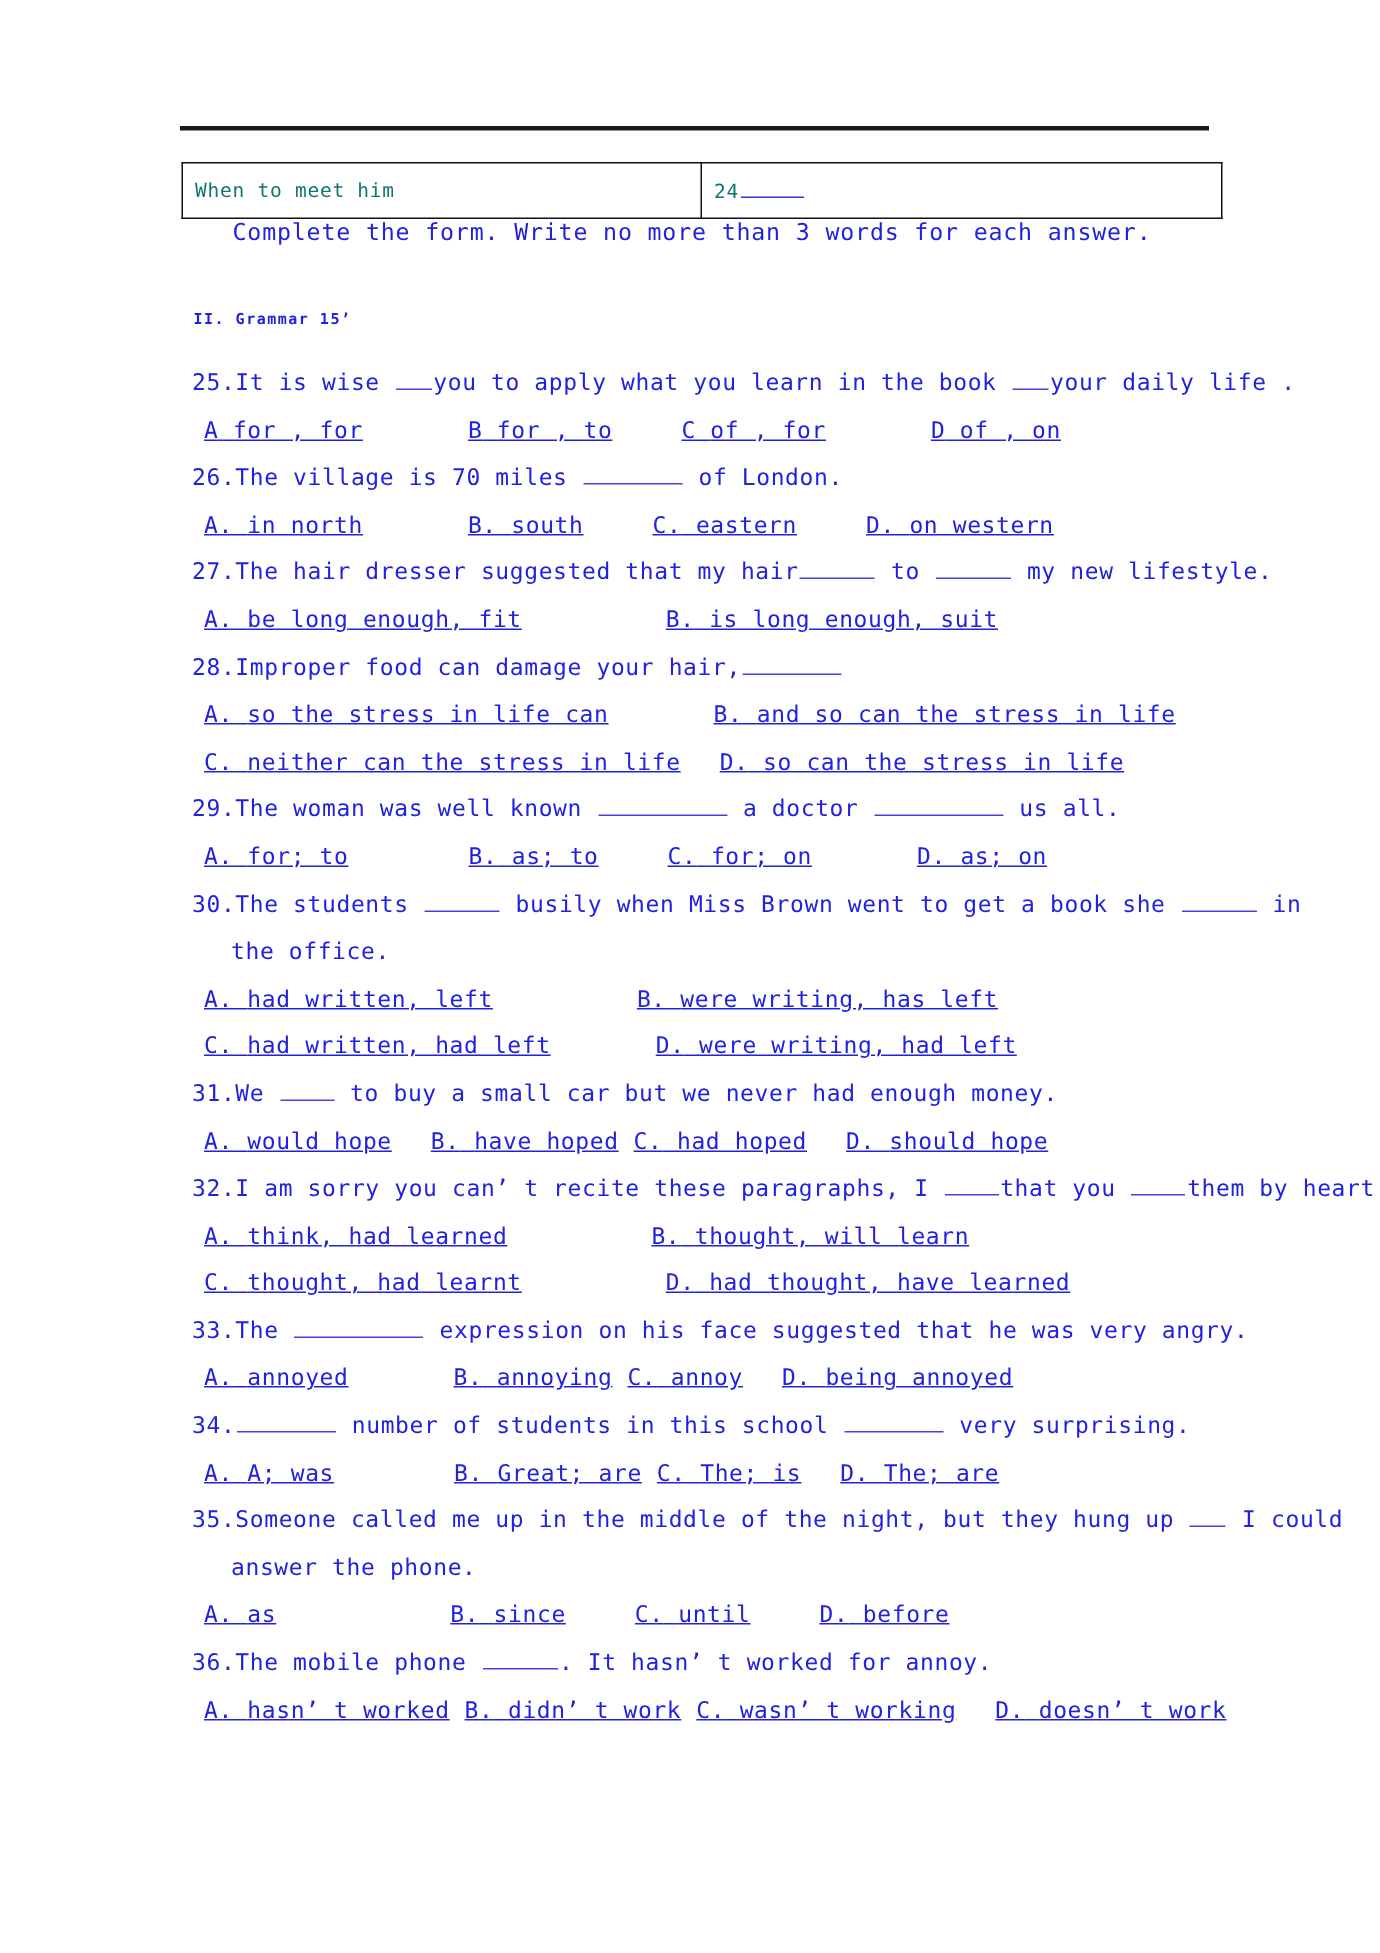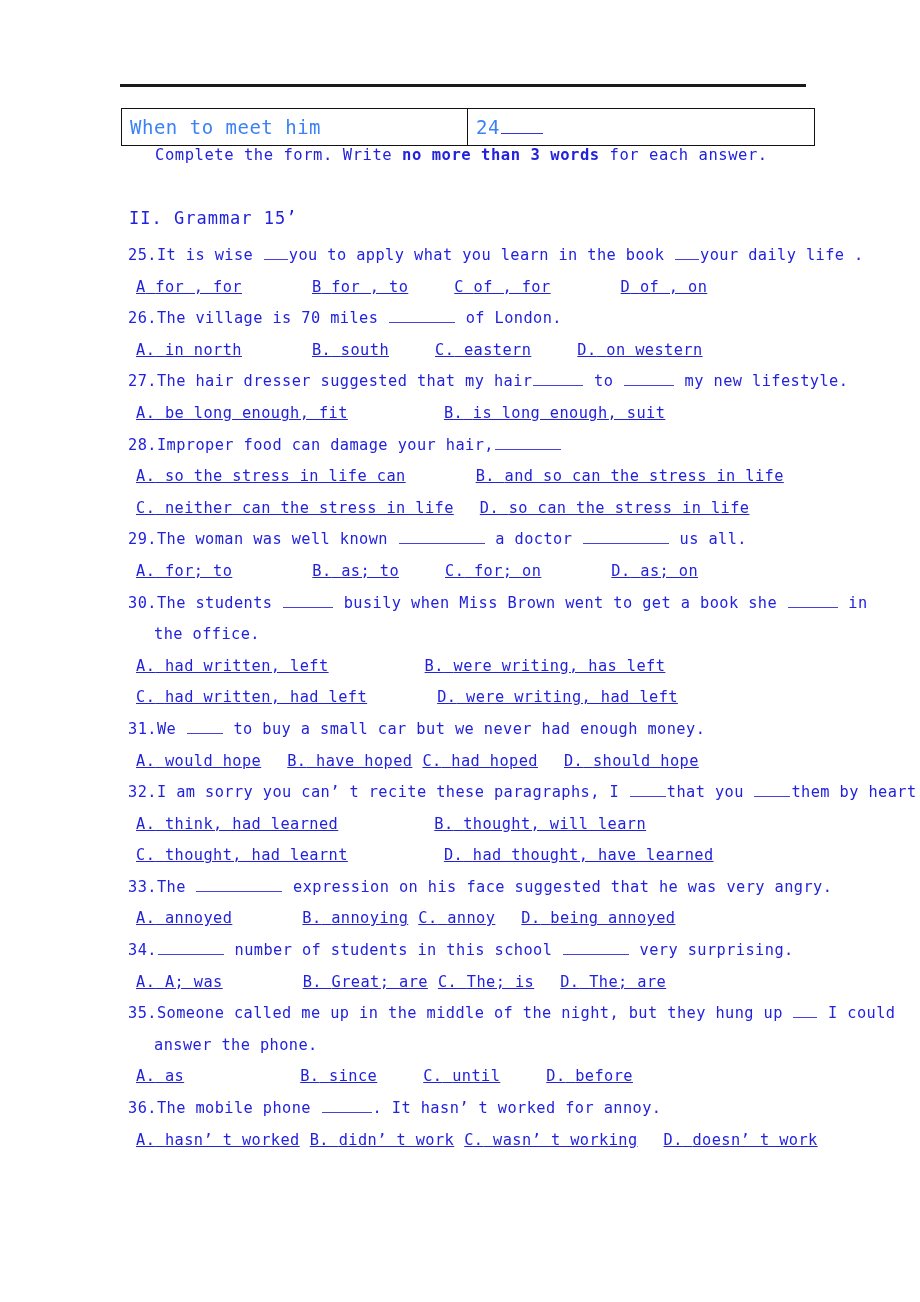--- a/index.html
+++ b/index.html
@@ -40,22 +40,22 @@
     top: 108px;
     width: 659px;
     border-collapse: collapse;
     table-layout: fixed;
   }
   .form-table td {
     border: 1.4px solid #111111;
     height: 36px;
     padding: 0 8px;
     font-family: "DejaVu Sans Mono", monospace;
-    font-size: 19px;
-    color: #3b82f6;
+    font-size: 13px;
+    color: #0f766e;
     vertical-align: middle;
     letter-spacing: .5px;
   }
   .form-table td.left-cell { width: 329px; }
   .form-table td.right-cell { width: 330px; }
   .blank-inline {
     display: inline-block;
     border-bottom: 1.4px solid #3333dd;
     width: 42px;
     height: 12px;
@@ -65,29 +65,29 @@
 
   
   .instruction {
     position: absolute;
     left: 155px;
     top: 146px;
     font-size: 15.5px;
     letter-spacing: .55px;
     white-space: nowrap;
   }
-  .instruction b { font-weight: bold; }
+  .instruction b { font-weight: normal; }
 
   
   .section-heading {
     position: absolute;
     left: 129px;
     top: 208px;
-    font-size: 17px;
-    font-weight: normal;
+    font-size: 10px;
+    font-weight: bold;
     letter-spacing: 1px;
     white-space: nowrap;
   }
 
   
   .questions {
     position: absolute;
     left: 128px;
     top: 240px;
     width: 700px;

